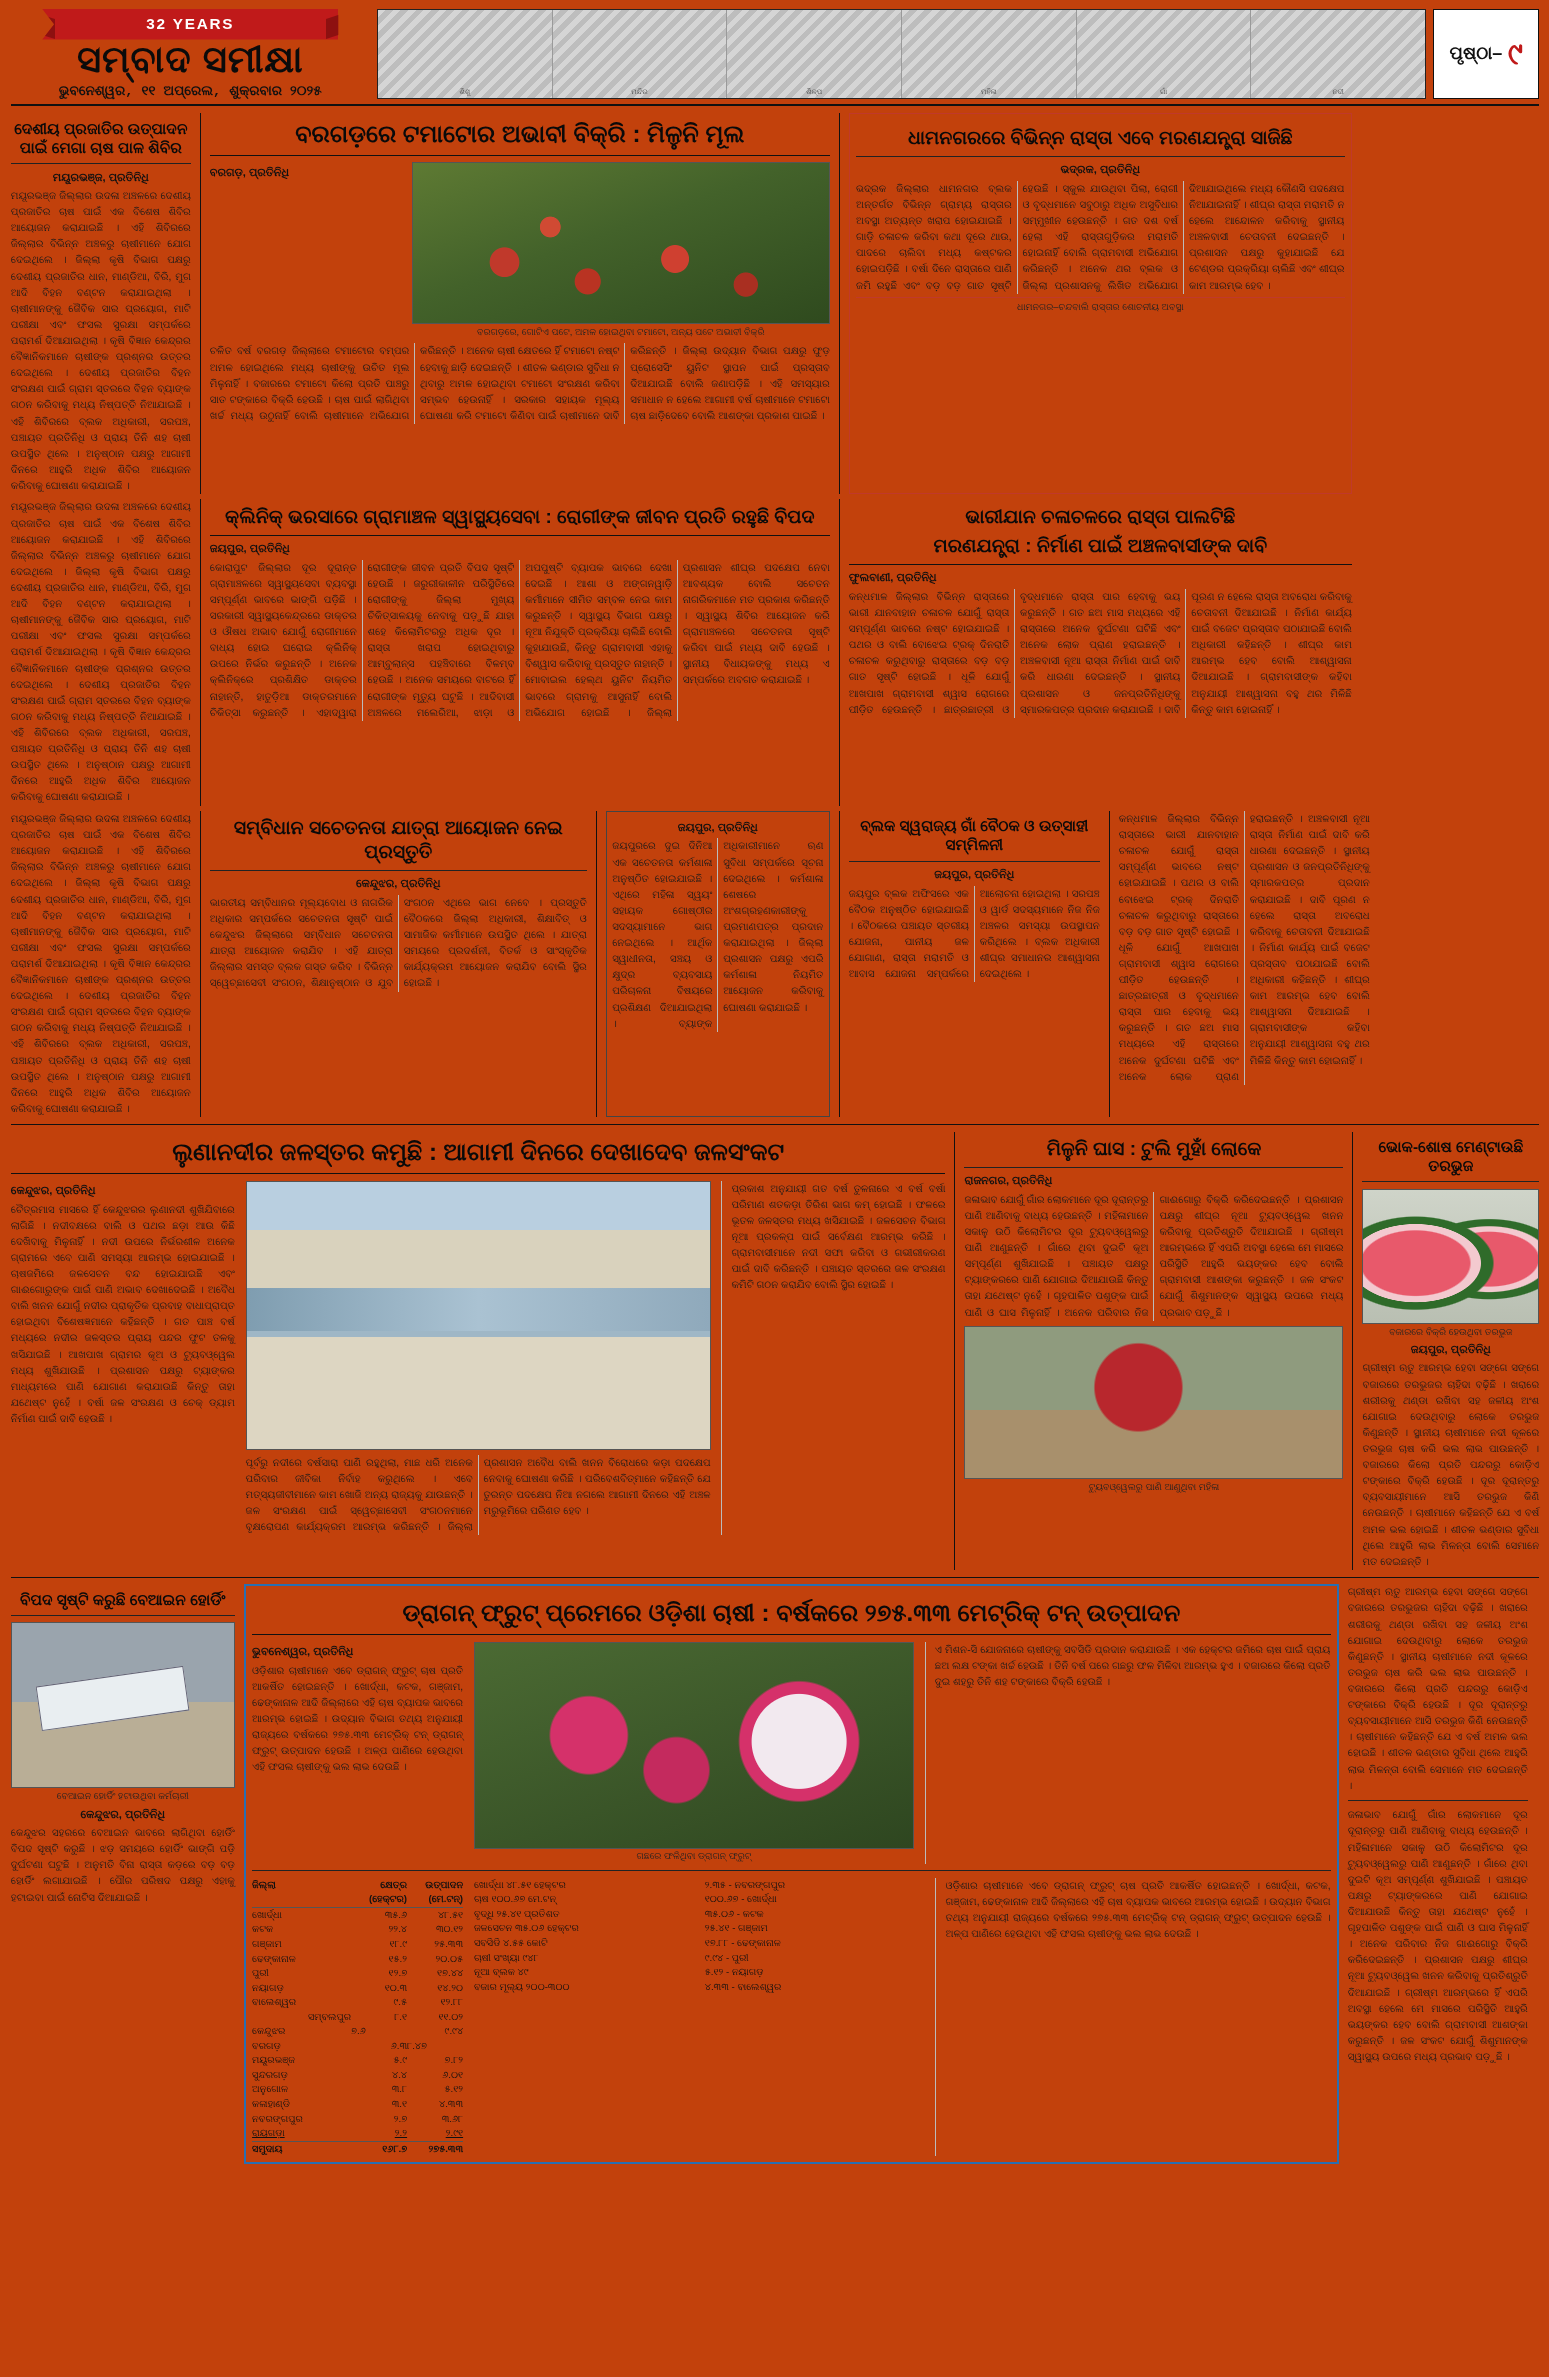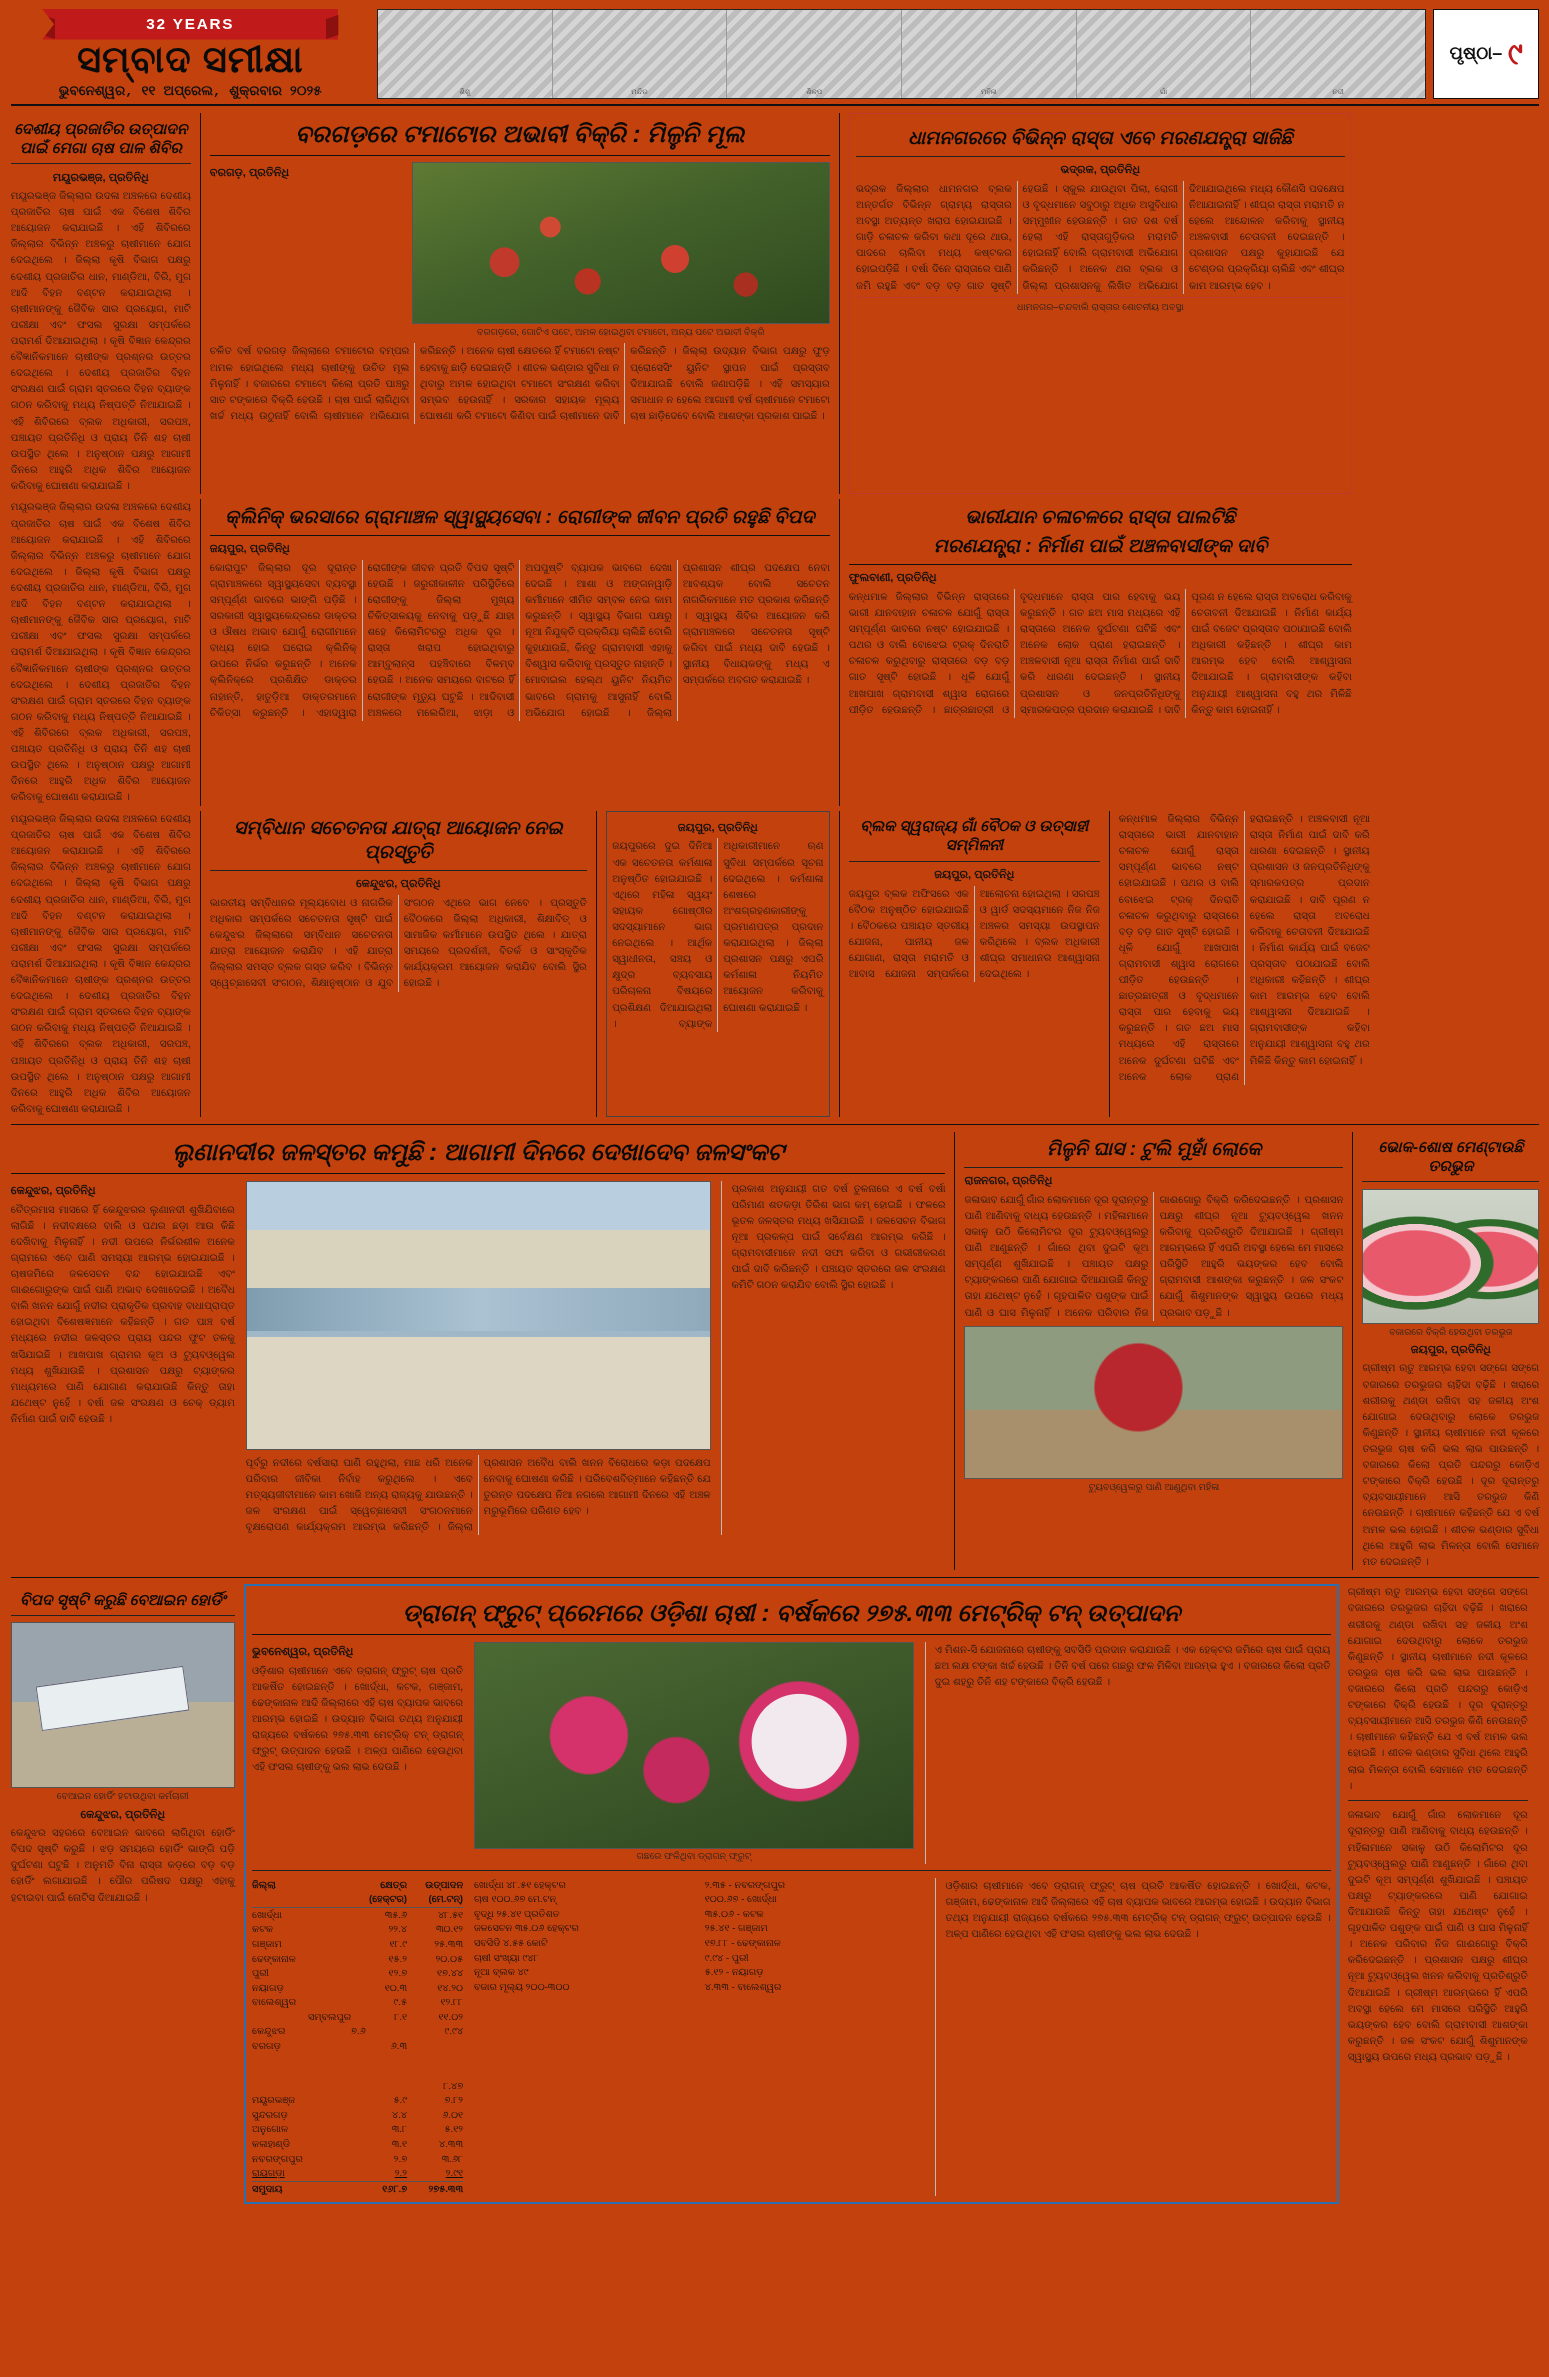--- a/index.html
+++ b/index.html
@@ -108,21 +108,20 @@
   }
 
   
   .hl {
     font-weight:bold;
     font-size:24px;
     line-height:1.25;
     color:#0a0a0a;
     text-align:center;
     margin:5.4px 0 5.4px 0;
-    font-style:italic;
   }
   .hl.small { font-size:19px; }
   .hl.xsmall { font-size:15.3px; }
   .dateline {
     font-size:11.2px;
     font-weight:bold;
     text-align:center;
     margin:3.6px 0 4.5px 0;
   }
   .body-text {
@@ -474,21 +473,21 @@
                 <span style="width: 56px; text-align: right;">୧୧.୦୨</span>
               </div>
               <div style="display: flex;">
                 <span style="flex: 1 1 0%;">କେନ୍ଦୁଝର</span>
                 <span style="width: 56px; text-align: left;">୭.୬</span>
                 <span style="width: 56px; text-align: right;">୯.୯୪</span>
               </div>
               <div style="display: flex;">
                 <span style="flex: 1 1 0%;">ବରଗଡ଼</span>
                 <span style="width: 56px; text-align: right;">୬.୩</span>
-                <span style="width: 56px; text-align: right; margin-top: 40px;">୮.୪୭</span>
+                <span style="width: 56px; text-align: left;">୮.୪୭</span>
               </div>
               <div style="display: flex;">
                 <span style="flex: 1 1 0%;">ମୟୂରଭଞ୍ଜ</span>
                 <span style="width: 56px; text-align: right;">୫.୯</span>
                 <span style="width: 56px; text-align: right;">୭.୮୨</span>
               </div>
               <div style="display: flex;">
                 <span style="flex: 1 1 0%;">ସୁନ୍ଦରଗଡ଼</span>
                 <span style="width: 56px; text-align: right;">୪.୪</span>
                 <span style="width: 56px; text-align: right;">୬.୦୧</span>

